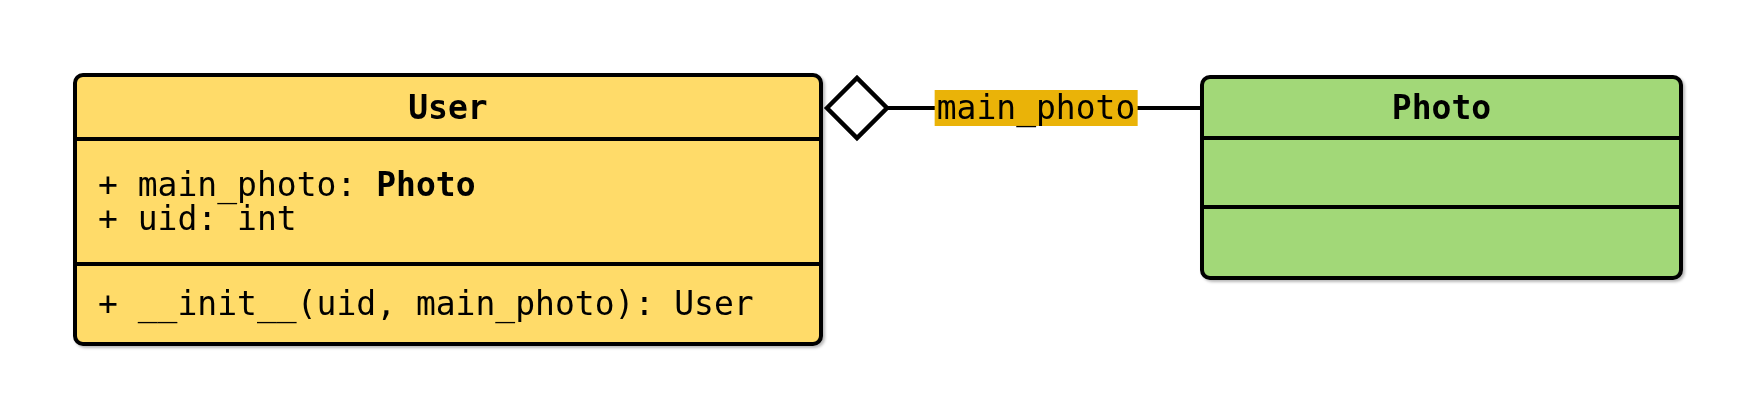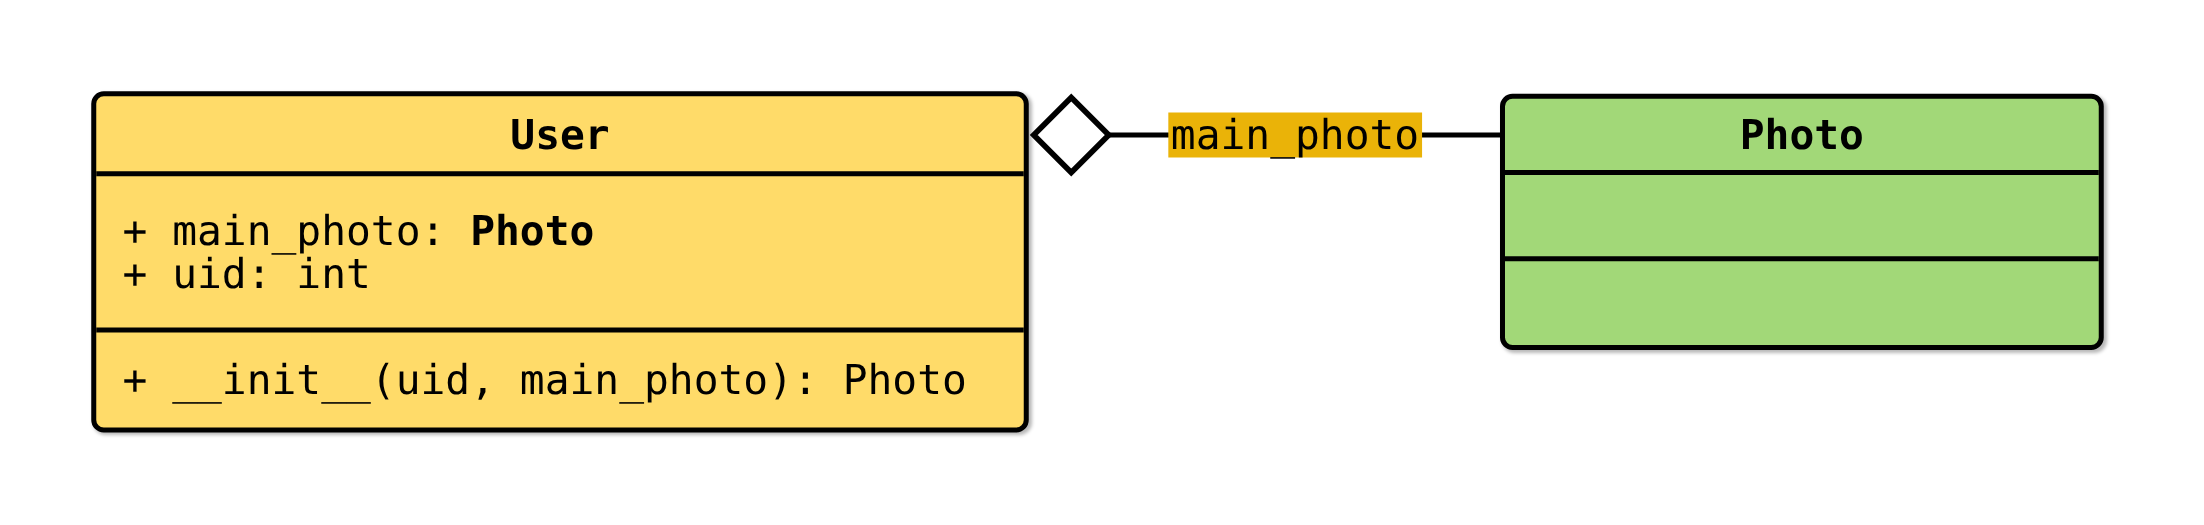--- a/index.html
+++ b/index.html
@@ -71,21 +71,21 @@
 
 <div class="canvas">
 
   <div class="class-box" id="user-box" style="background: rgb(255, 219, 105);">
     <div class="compartment divided box-title" id="user-title">User</div>
     <div class="compartment divided box-body" id="user-attrs">
       <div><span>+ main_photo: </span><span class="bold">Photo</span></div>
       <div><span>+ uid: int</span><span class="bold"></span></div>
     </div>
     <div class="compartment box-body" id="user-methods">
-      <div>+ __init__(uid, main_photo): Photo</div>
+      <div>+ __init__(uid, main_photo): User</div>
     </div>
   </div>
 
   <svg id="edge-svg" viewBox="0 0 1763 420" xmlns="http://www.w3.org/2000/svg">
     <line x1="887" y1="108" x2="1200" y2="108" stroke="#000000" stroke-width="4" style="stroke: rgb(0, 0, 0);"></line>
     <polygon points="827,108 857,78 887,108 857,138" stroke="#000000" stroke-width="4.5" fill="#ffffff" style="fill: rgb(255, 255, 255);"></polygon>
   </svg>
   <div id="edge-label">main_photo</div>
 
   <div class="class-box" id="photo-box" style="background: rgb(162, 216, 120);">

